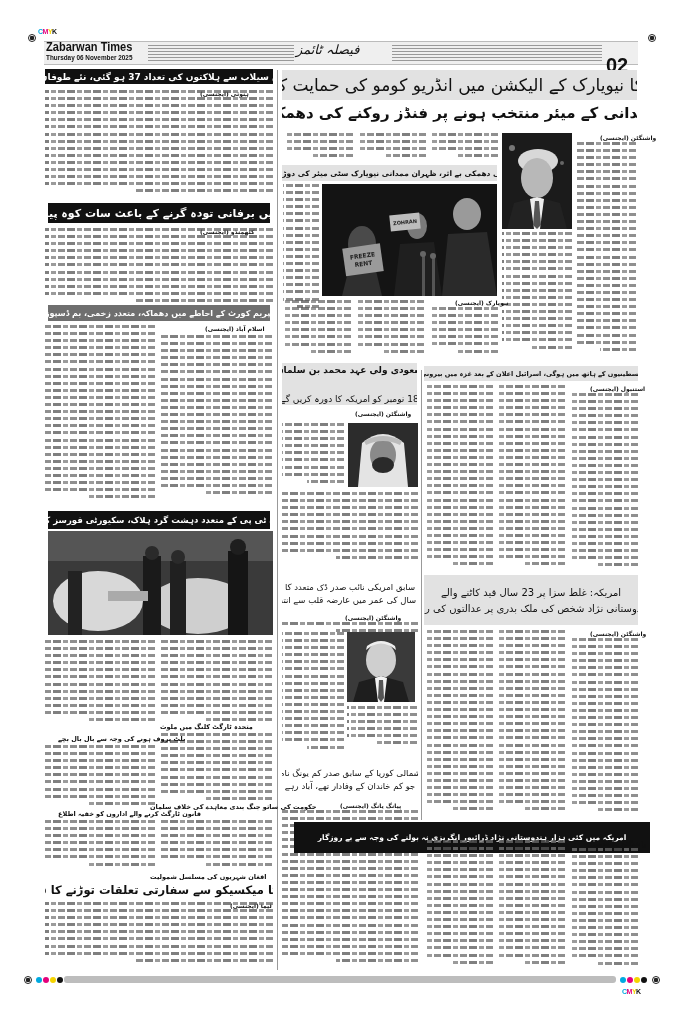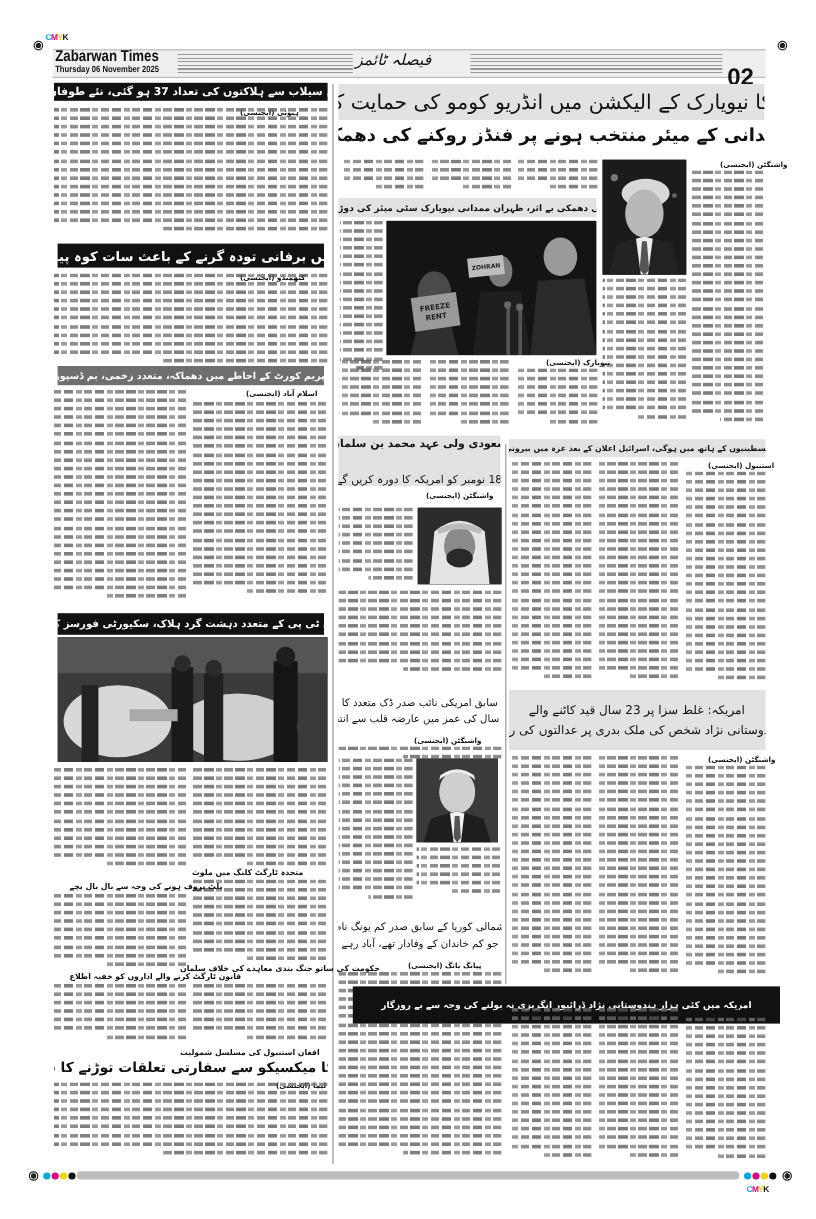--- a/index.html
+++ b/index.html
@@ -241,21 +241,21 @@
 <div class="abs txt" style="left:45px; top:820px; width:110px; height:50px;">
     <div class="line"></div>
     <div class="line"></div>
     <div class="line"></div>
     <div class="line"></div>
     <div class="line"></div>
     <div class="line"></div>
     <div class="line short"></div>
   </div>
 
-<div class="abs byline urdu" style="left:150px; top:873px; font-size:6.5px;">افغان استنبول کی مسلسل شمولیت</div>
+<div class="abs byline urdu" style="left:150px; top:873px; font-size:6.5px;">افغان شہریوں کی مسلسل شمولیت</div>
 
 <div class="abs hl-plain urdu" style="left:45px; top:882px; width:228px; height:16px; font-size:11.5px;">
   <span>پیرو کا میکسیکو سے سفارتی تعلقات توڑنے کا فیصلہ</span>
 </div>
 <div class="abs byline" style="left:230px; top:902px;">لیما (ایجنسی)</div>
 <div class="abs txt" style="left:45px; top:902px; width:228px; height:66px;">
     <div class="line"></div>
     <div class="line"></div>
     <div class="line"></div>
     <div class="line"></div>

